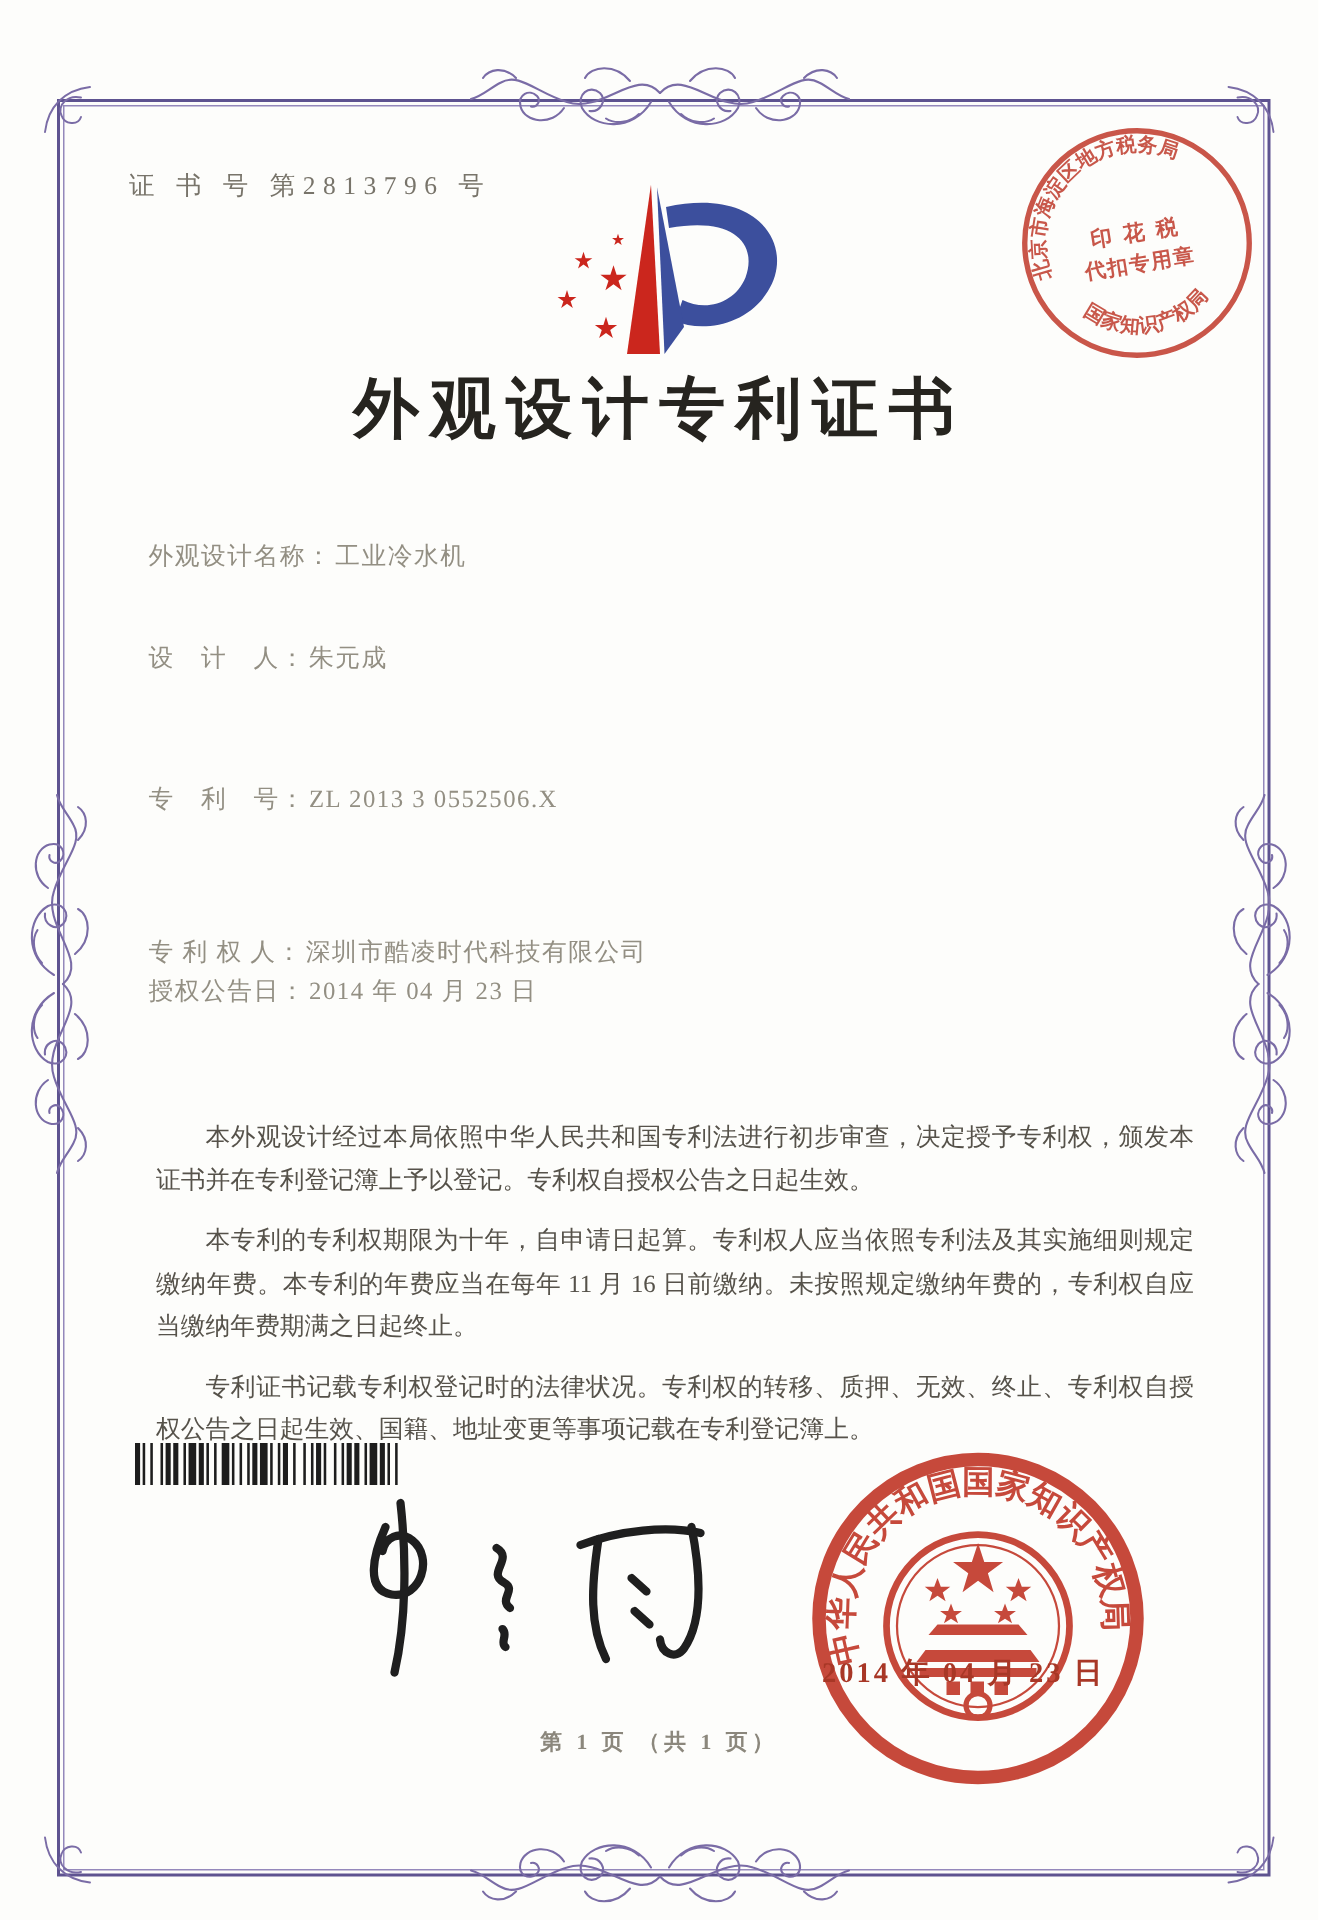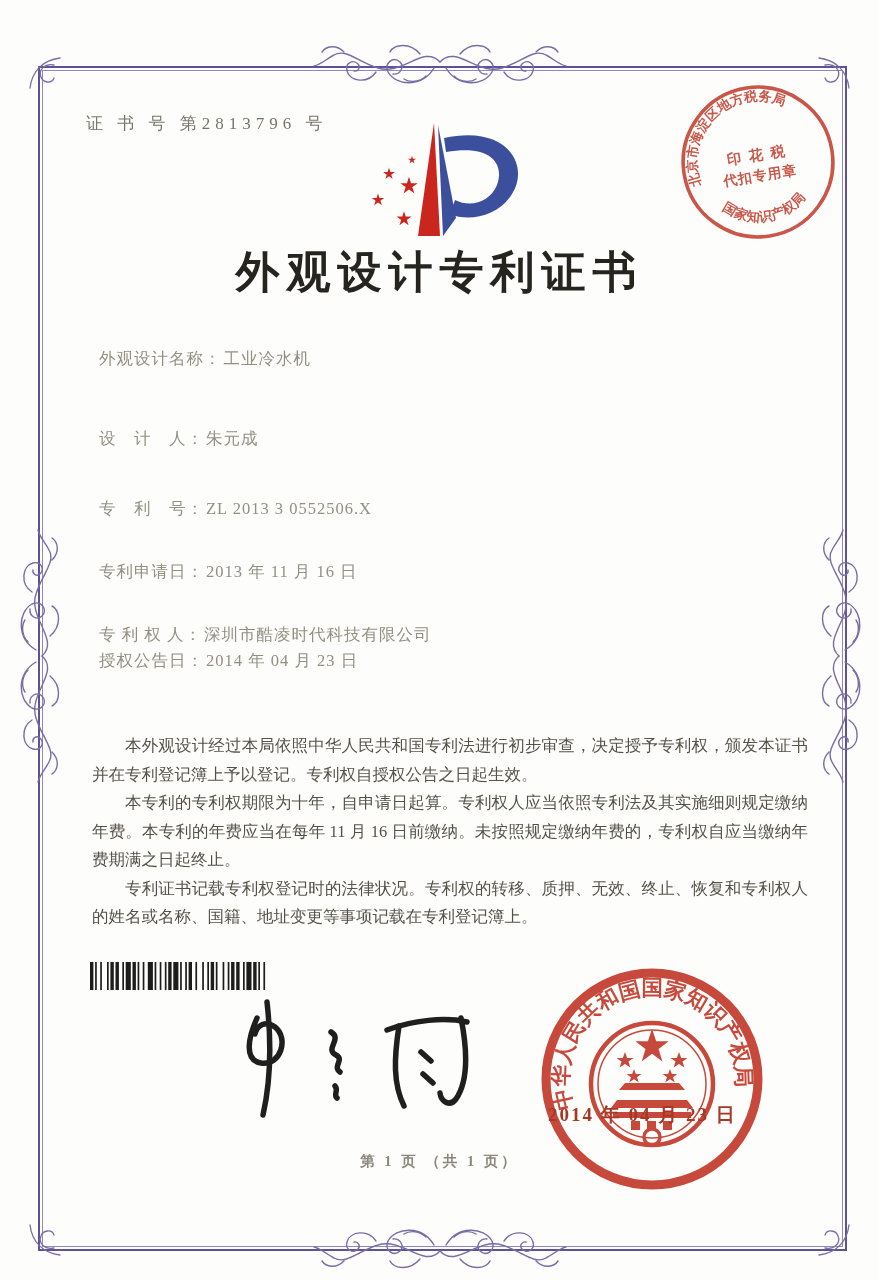--- a/index.html
+++ b/index.html
@@ -35,21 +35,21 @@
   .field-row{
     position:absolute;left:99px;
     font-size:16.5px;color:#938f83;letter-spacing:1px;white-space:nowrap;
   }
   .field-row .value{margin-left:2px;}
   .paragraphs{
     position:absolute;left:92px;top:732px;width:716px;
     font-size:16.5px;line-height:28.5px;color:#56524a;
     text-align:justify;
   }
-  .paragraphs p{margin:0;text-indent:2em;}
+  .paragraphs p{margin:12px;text-indent:2em;}
   .barcode{position:absolute;left:90px;top:962px;width:246px;height:28px;}
   .officer{
     position:absolute;left:97px;top:1030px;
     font-size:20px;letter-spacing:4px;color:#3d3b36;line-height:41px;
   }
   .signature{position:absolute;left:205px;top:998px;width:270px;height:122px;}
   .official-seal{position:absolute;left:539px;top:966px;width:226px;height:226px;opacity:.92;}
   .seal-date{
     position:absolute;left:548px;top:1102px;
     font-size:19px;letter-spacing:2px;color:#a83726;font-weight:bold;
@@ -130,43 +130,40 @@
 
     <use href="#star" transform="translate(80,40) scale(0.42)"></use>
     <use href="#star" transform="translate(57,54) scale(0.62)"></use>
     <use href="#star" transform="translate(77,66) scale(0.92)"></use>
     <use href="#star" transform="translate(46,80) scale(0.66)"></use>
     <use href="#star" transform="translate(72,99) scale(0.78)"></use>
   </svg>
 
   <div class="title">外观设计专利证书</div>
 
-  <div class="field-row" style="top:348px">
+  <div class="field-row" style="top:360px">
     <span class="label">外观设计名称：</span><span class="value">工业冷水机</span>
   </div>
   <div class="field-row" style="top:428px">
     <span class="label">设　计　人：</span><span class="value">朱元成</span>
   </div>
-  <div class="field-row" style="top:498px">
+  <div class="field-row" style="top:522px">
     <span class="label">专　利　号：</span><span class="value">ZL 2013 3 0552506.X</span>
-  </div>
-  <div class="field-row" style="top:561px">
-    <span class="label">专利申请日：</span><span class="value">2013 年 11 月 16 日</span>
   </div>
   <div class="field-row" style="top:624px">
     <span class="label">专 利 权 人：</span><span class="value">深圳市酷凌时代科技有限公司</span>
   </div>
   <div class="field-row" style="top:650px">
     <span class="label">授权公告日：</span><span class="value">2014 年 04 月 23 日</span>
   </div>
 
   <div class="paragraphs">
     <p>本外观设计经过本局依照中华人民共和国专利法进行初步审查，决定授予专利权，颁发本证书并在专利登记簿上予以登记。专利权自授权公告之日起生效。</p>
     <p>本专利的专利权期限为十年，自申请日起算。专利权人应当依照专利法及其实施细则规定缴纳年费。本专利的年费应当在每年 11 月 16 日前缴纳。未按照规定缴纳年费的，专利权自应当缴纳年费期满之日起终止。</p>
-    <p>专利证书记载专利权登记时的法律状况。专利权的转移、质押、无效、终止、恢复和专利权人的姓名或名称、国籍、地址变更等事项记载在专利登记簿上。</p>
+    <p>专利证书记载专利权登记时的法律状况。专利权的转移、质押、无效、终止、专利权自授权公告之日起生效、国籍、地址变更等事项记载在专利登记簿上。</p>
   </div>
 
   <svg class="barcode" id="barcode" viewBox="0 0 246 28" preserveAspectRatio="none">
       <rect x="0" y="0" width="3.4" height="28" fill="#1d1d1d"></rect>
       <rect x="5.1" y="0" width="1.7" height="28" fill="#1d1d1d"></rect>
       <rect x="10.2" y="0" width="1.7" height="28" fill="#1d1d1d"></rect>
       <rect x="17" y="0" width="1.7" height="28" fill="#1d1d1d"></rect>
       <rect x="20.4" y="0" width="3.4" height="28" fill="#1d1d1d"></rect>
       <rect x="25.499999999999996" y="0" width="3.4" height="28" fill="#1d1d1d"></rect>
       <rect x="32.3" y="0" width="1.7" height="28" fill="#1d1d1d"></rect>

